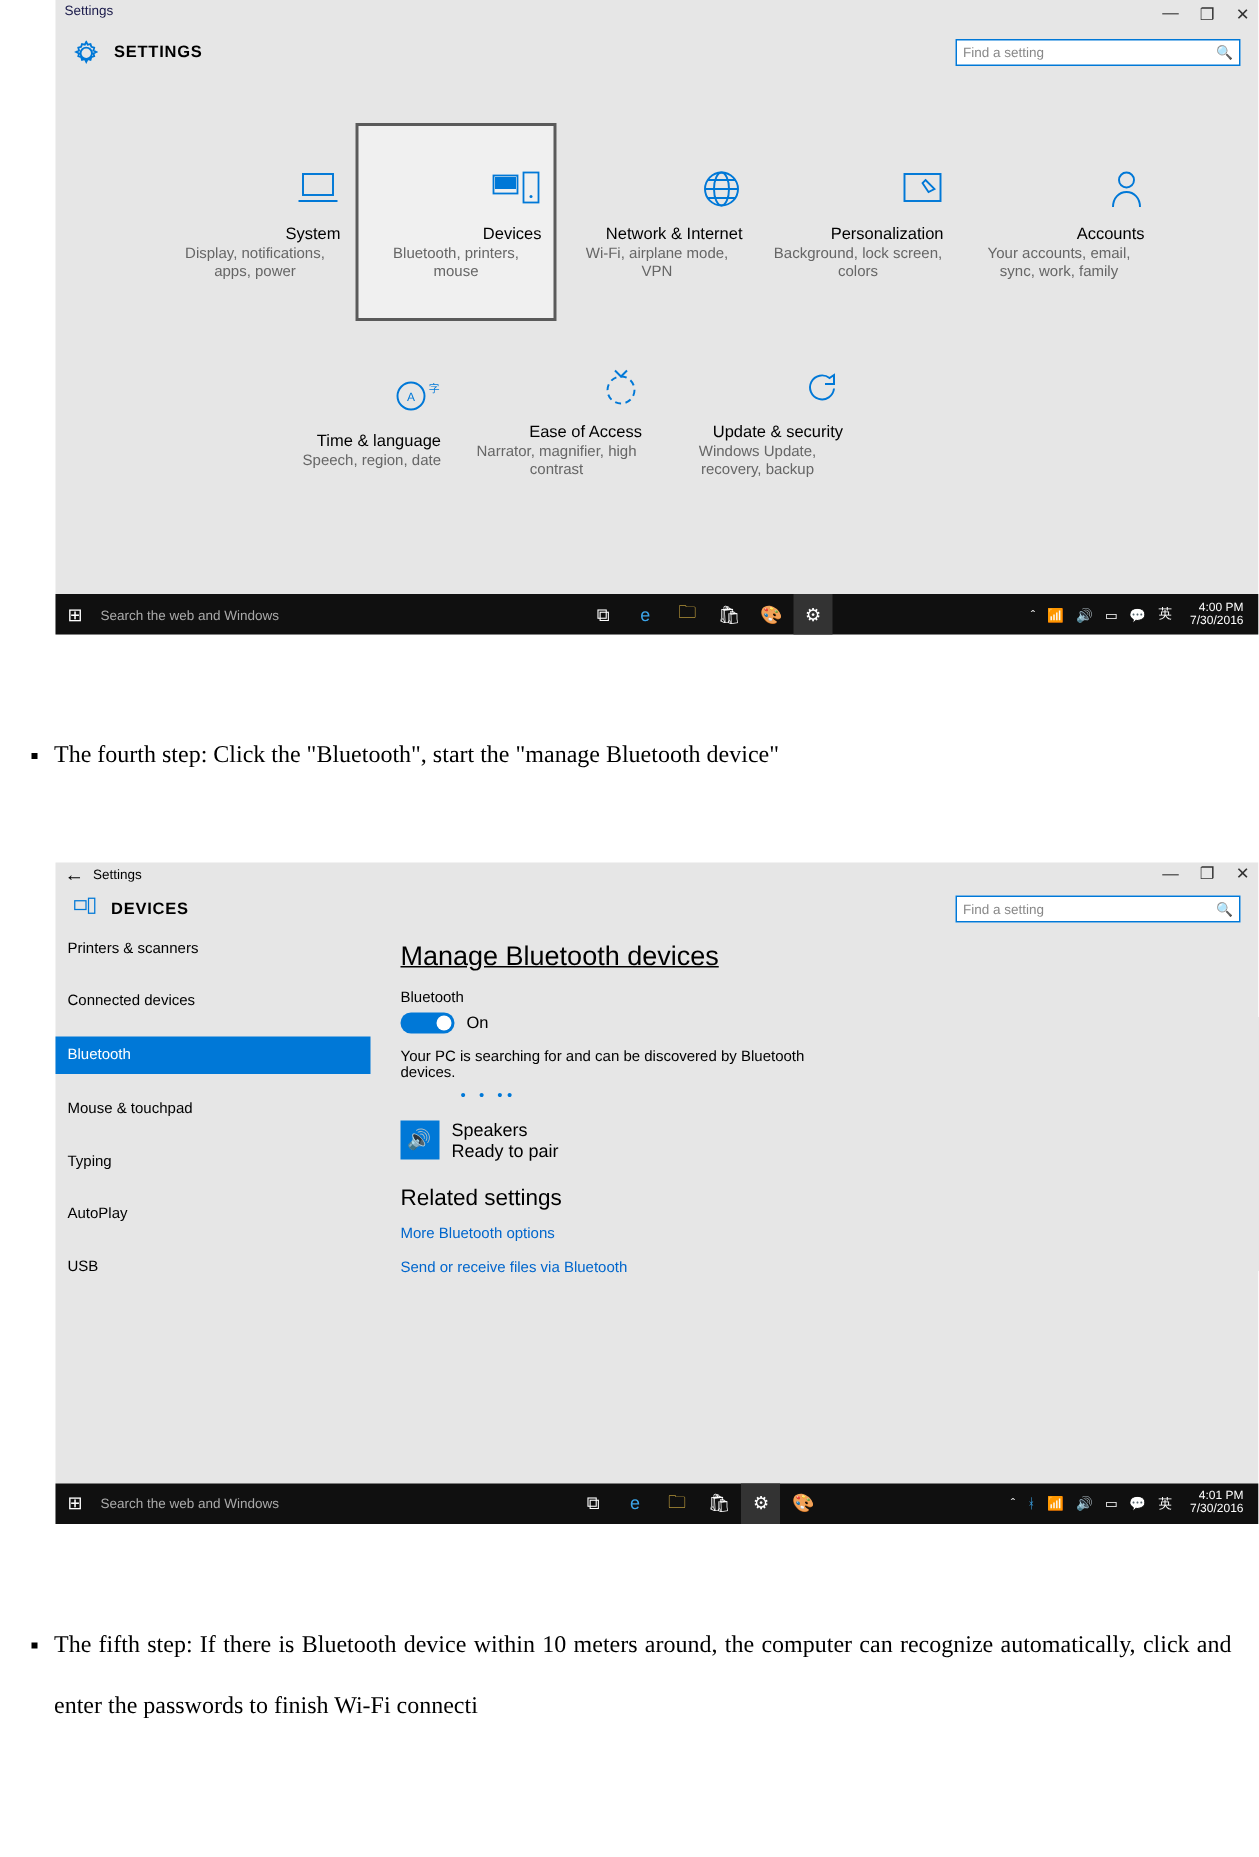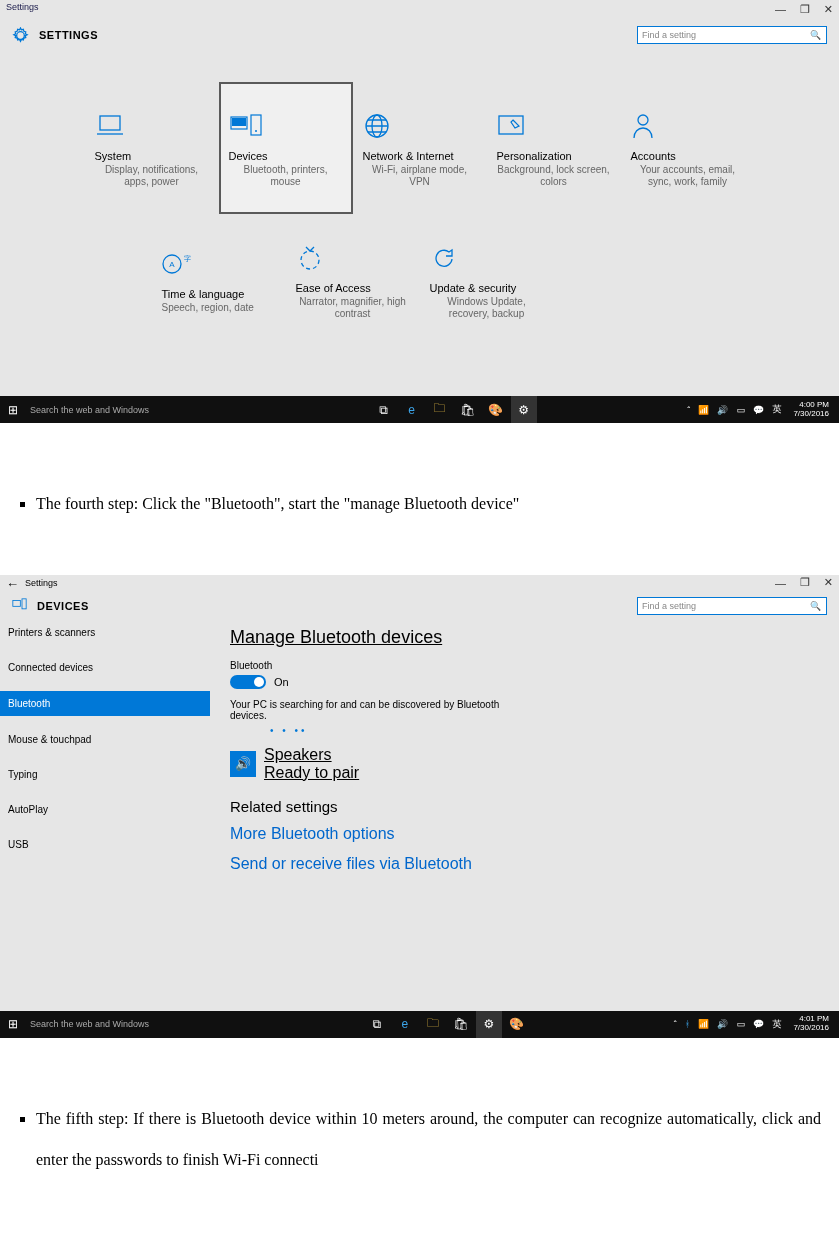--- a/index.html
+++ b/index.html
@@ -1,31 +1,31 @@
 <!DOCTYPE html>
 <html><head>
   <meta charset="utf-8">
   <style>
     * { box-sizing: border-box; margin: 0; padding: 0; }
     body { font-family: "Segoe UI", Arial, sans-serif; background: #fff; width: 839px; color: #000; }
     
     
-    .screenshot { background: #e6e6e6; position: relative; }
+    .screenshot { background: #e6e6e6; position: relative; margin-left: 37px; }
     .titlebar1 { height: 18px; display: flex; justify-content: space-between; padding: 2px 6px; font-size: 9px; color: #1a1a4a; }
     .win-controls { display: flex; gap: 14px; align-items: center; color: #333; }
     .win-btn { font-size: 11px; cursor: default; }
     
     .settings-header { display: flex; align-items: center; justify-content: space-between; padding: 8px 12px; }
     .settings-header-left { display: flex; align-items: center; gap: 10px; }
     .gear-small { width: 17px; height: 17px; }
     .sh-title { font-weight: 700; font-size: 11px; letter-spacing: 0.5px; }
     .search-box { width: 190px; height: 18px; border: 1px solid #0078d7; background: #fff; display: flex; align-items: center; justify-content: space-between; padding: 0 4px; font-size: 9px; color: #888; }
     
     .tiles { display: flex; flex-wrap: wrap; justify-content: center; padding: 30px 50px 50px; gap: 0; }
-    .tile { width: 134px; height: 132px; display: flex; flex-direction: column; align-items: flex-start; justify-content: center; text-align: center; padding: 10px 8px; border: 2px solid transparent; }
+    .tile { width: 134px; height: 132px; display: flex; flex-direction: column; align-items: flex-end; justify-content: center; text-align: center; padding: 10px 8px; border: 2px solid transparent; }
     .tile.selected { border-color: #5a5a5a; background: #f0f0f0; }
     .tile-icon { color: #0078d7; height: 36px; display: flex; align-items: center; justify-content: center; margin-bottom: 6px; }
     .tile-title { font-size: 11px; color: #000; margin-bottom: 2px; }
     .tile-sub { font-size: 10px; color: #666; line-height: 1.25; }
     
     .taskbar { background: #101010; height: 27px; display: flex; align-items: center; color: #fff; font-size: 9px; }
     .tb-start { width: 26px; text-align: center; font-size: 12px; }
     .tb-search { flex: 0 0 200px; color: #aaa; padding-left: 4px; }
     .tb-center { flex: 1; display: flex; justify-content: center; gap: 2px; }
     .tb-ico { width: 26px; height: 27px; display: flex; align-items: center; justify-content: center; font-size: 12px; }
@@ -53,23 +53,23 @@
     .devices-main { padding: 6px 20px; flex: 1; }
     .dm-heading { font-size: 18px; font-weight: 300; margin-bottom: 12px; text-decoration: underline; }
     .dm-label { font-size: 10px; margin-bottom: 4px; }
     .toggle { display: flex; align-items: center; gap: 8px; margin-bottom: 10px; }
     .toggle-track { width: 36px; height: 14px; border-radius: 8px; background: #0078d7; position: relative; }
     .toggle-knob { width: 10px; height: 10px; border-radius: 50%; background: #fff; position: absolute; right: 2px; top: 2px; }
     .dm-small { font-size: 10px; margin-bottom: 4px; max-width: 300px; }
     .dots { color: #0078d7; font-size: 10px; letter-spacing: 3px; margin: 4px 0 10px 40px; }
     .device-row { display: flex; align-items: center; gap: 8px; margin-bottom: 16px; }
     .device-ico { width: 26px; height: 26px; background: #0078d7; color: #fff; display: flex; align-items: center; justify-content: center; font-size: 13px; }
-    .device-txt { font-size: 16px; text-decoration: underline; }
+    .device-txt { font-size: 12px; }
     .dm-subhead { font-size: 15px; font-weight: 400; margin-bottom: 10px; }
-    .link { color: #0066cc; font-size: 16px; margin-bottom: 12px; display: block; }
+    .link { color: #0066cc; font-size: 10px; margin-bottom: 12px; display: block; }
     
     svg { display: block; }
   </style>
 </head>
 <body>
 
 <div class="screenshot">
   <div class="titlebar1">
     <span>Settings</span>
     <div class="win-controls">

